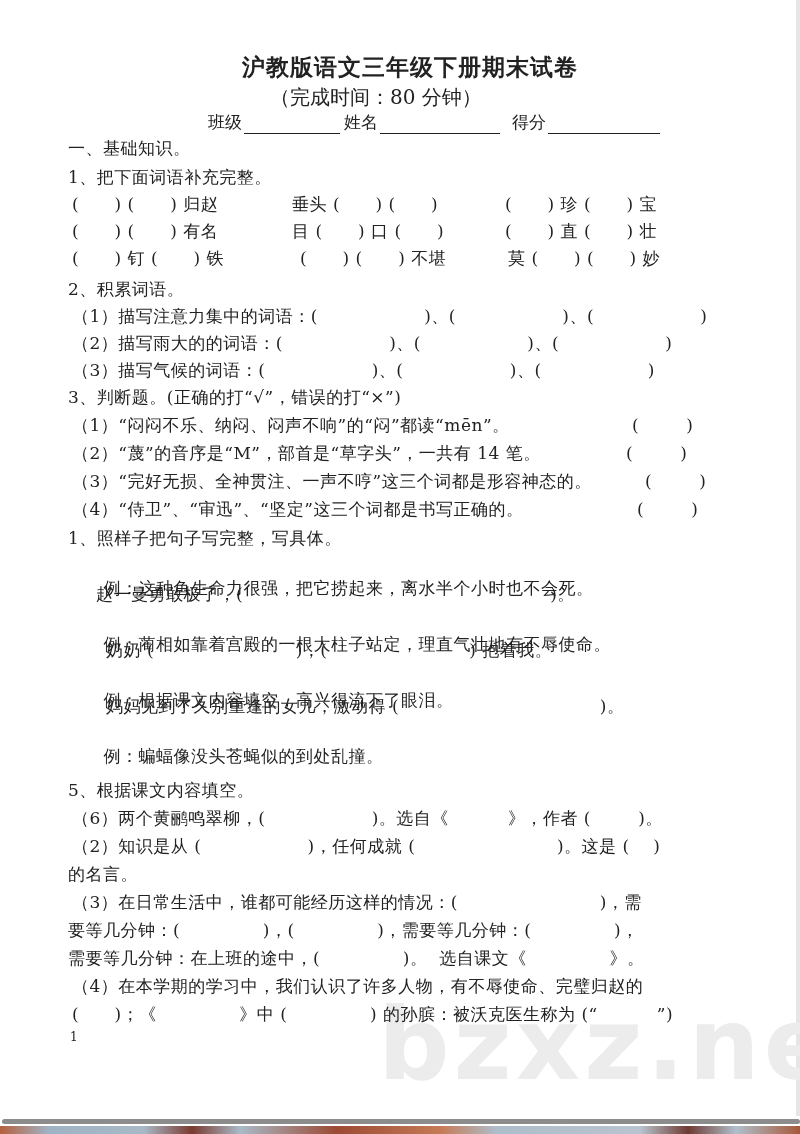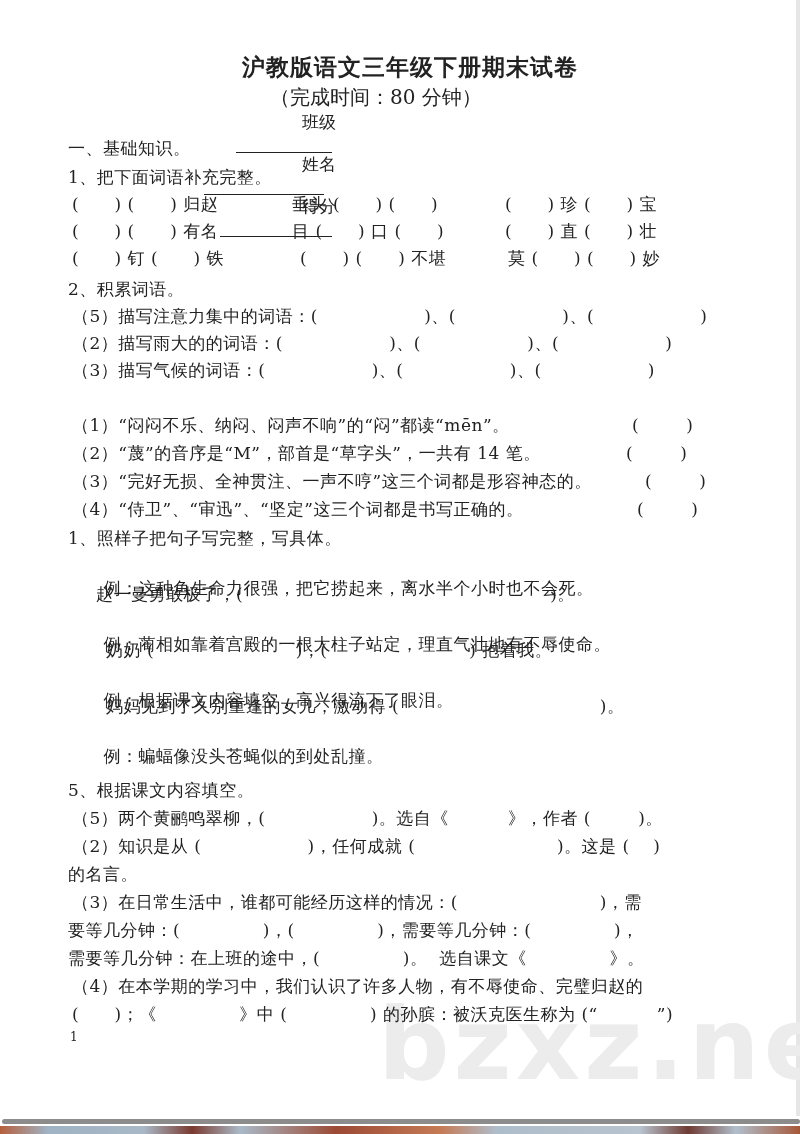--- a/index.html
+++ b/index.html
@@ -18,21 +18,21 @@
     }
     .title {
       position: absolute; left: 0; width: 800px; top: 52px; text-align: center;
       font-size: 23px; font-weight: bold; letter-spacing: 1px; padding-left: 20px;
       box-sizing: border-box;
     }
     .subtitle {
       position: absolute; left: 270px; top: 84px; font-size: 20px;
     }
     .info-row {
-      position: absolute; left: 202px; top: 111px; font-size: 17px; display: flex; align-items: flex-end; flex-direction: column;
+      position: absolute; left: 208px; top: 111px; font-size: 17px; display: flex; align-items: flex-end;
     }
     .blank-line {
       display: inline-block; border-bottom: 1.5px solid #222; height: 18px; margin: 0 4px 0 2px;
     }
     .ul { text-underline-offset: 4px; text-decoration-thickness: 1.5px; }
     .page-num { position: absolute; left: 70px; top: 1030px; font-size: 12px; }
     .watermark {
       position: absolute; left: 378px; top: 995px; font-family: "DejaVu Sans", sans-serif;
       font-size: 100px; font-weight: bold; color: #ececec; letter-spacing: 4px;
       z-index: 0; line-height: 100px;
@@ -73,24 +73,25 @@
     <div class="line" style="left:292px;top:193px">垂头 (      ) (      )</div>
     <div class="line" style="left:505px;top:193px">(      ) 珍 (      ) 宝</div>
     <div class="line" style="left:72px;top:220px">(      ) (      ) 有名</div>
     <div class="line" style="left:292px;top:220px">目 (      ) 口 (      )</div>
     <div class="line" style="left:505px;top:220px">(      ) 直 (      ) 壮</div>
     <div class="line" style="left:72px;top:247px">(      ) 钉 (      ) 铁</div>
     <div class="line" style="left:300px;top:247px">(      ) (      ) 不堪</div>
     <div class="line" style="left:508px;top:247px">莫 (      ) (      ) 妙</div>
 
     <div class="line" style="left:68px;top:278px">2、积累词语。</div>
-    <div class="line" style="left:72px;top:305px">（5）描写注意力集中的词语：(                  )、(                  )、(                  )</div>
+    <div class="line" style="left:72px;top:305px">（1）描写注意力集中的词语：(                  )、(                  )、(                  )</div>
     <div class="line" style="left:72px;top:332px">（2）描写雨大的的词语：(                  )、(                  )、(                  )</div>
     <div class="line" style="left:72px;top:359px">（3）描写气候的词语：(                  )、(                  )、(                  )</div>
 
+    <div class="line" style="left:68px;top:386px">3、判断题。(正确的打“√”，错误的打“×”)</div>
     <div class="line" style="left:72px;top:414px">（1）“闷闷不乐、纳闷、闷声不响”的“闷”都读“mēn”。</div>
     <div class="line" style="left:632px;top:414px">(        )</div>
     <div class="line" style="left:72px;top:442px">（2）“蔑”的音序是“M”，部首是“草字头”，一共有 14 笔。</div>
     <div class="line" style="left:626px;top:442px">(        )</div>
     <div class="line" style="left:72px;top:470px">（3）“完好无损、全神贯注、一声不哼”这三个词都是形容神态的。</div>
     <div class="line" style="left:645px;top:470px">(        )</div>
     <div class="line" style="left:72px;top:498px">（4）“侍卫”、“审迅”、“坚定”这三个词都是书写正确的。</div>
     <div class="line" style="left:637px;top:498px">(        )</div>
 
     <div class="line" style="left:68px;top:527px">1、照样子把句子写完整，写具体。</div>
@@ -108,21 +109,21 @@
     <div class="line" style="left:68px;top:667px">
       <span>例：</span><span>根据课文内容填空，高兴得</span><span class="ul">流下了眼泪</span><span>。</span>
     </div>
     <div class="line" style="left:106px;top:695px">妈妈见到了久别重逢的女儿，激动得 (                                  )。</div>
 
     <div class="line" style="left:68px;top:723px">
       <span>例：</span><span>蝙蝠</span><span class="ul">像没头苍蝇似的</span><span>到处乱撞。</span>
     </div>
 
     <div class="line" style="left:68px;top:779px">5、根据课文内容填空。</div>
-    <div class="line" style="left:72px;top:807px">（5）两个黄鹂鸣翠柳，(                  )。选自《          》，作者 (        )。</div>
+    <div class="line" style="left:72px;top:807px">（6）两个黄鹂鸣翠柳，(                  )。选自《          》，作者 (        )。</div>
     <div class="line" style="left:72px;top:835px">（2）知识是从 (                  )，任何成就 (                        )。这是 (    )</div>
     <div class="line" style="left:68px;top:863px">的名言。</div>
     <div class="line" style="left:72px;top:891px">（3）在日常生活中，谁都可能经历这样的情况：(                        )，需</div>
     <div class="line" style="left:68px;top:919px">要等几分钟：(              )，(              )，需要等几分钟：(              )，</div>
     <div class="line" style="left:68px;top:947px">需要等几分钟：在上班的途中，(              )。  选自课文《              》。</div>
     <div class="line" style="left:72px;top:975px">（4）在本学期的学习中，我们认识了许多人物，有不辱使命、完璧归赵的</div>
     <div class="line" style="left:72px;top:1003px">(      )；《              》中 (              ) 的孙膑：被沃克医生称为 (“          ”)</div>
 
     <div class="page-num">1</div>
   </div>

